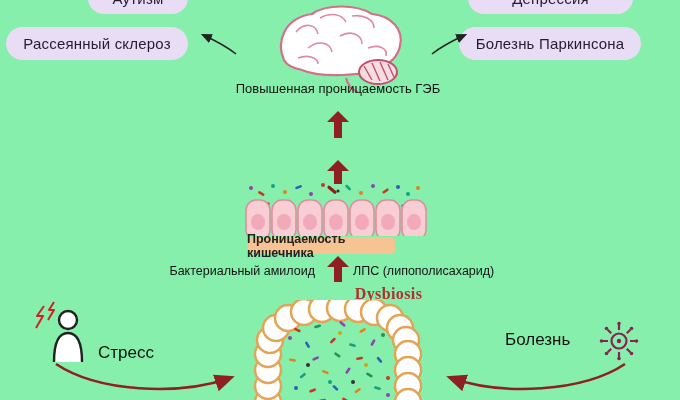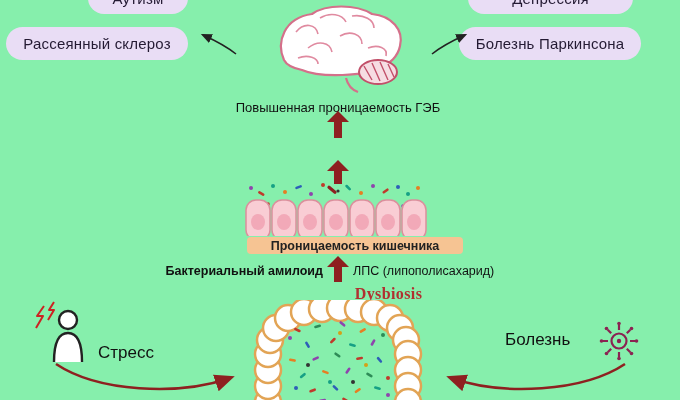--- a/index.html
+++ b/index.html
@@ -73,21 +73,21 @@
   </svg>
   <svg style="position:absolute;left:428px;top:28px;" width="44" height="30" viewBox="0 0 44 30">
     <defs>
         <marker id="mk-r" markerWidth="8" markerHeight="8" refX="5.5" refY="3" orient="auto">
       <path d="M0,0 L7,3 L0,6 Z" fill="#222"></path>
         </marker>
       </defs>
     <path d="M4 26 C 14 18, 26 12, 37 7" fill="none" stroke="#222" stroke-width="1.6" marker-end="url(#mk-r)"></path>
   </svg>
 
-  <div class="plain-label center-text cascade-text" style="left:228px;top:100px;width:220px;">Повышенная проницаемость ГЭБ</div>
+  <div class="plain-label center-text cascade-text" style="left:228px;top:81px;width:220px;">Повышенная проницаемость ГЭБ</div>
 
   <svg class="up-arrow" style="left:327px;top:111px;" width="22" height="27" viewBox="0 0 22 27">
     <polygon points="11,0 22,11 0,11" fill="#8e2020"></polygon>
       <rect x="7" y="11" width="8" height="16" fill="#8e2020"></rect>
   </svg>
 
 
   <svg class="up-arrow" style="left:327px;top:160px;" width="22" height="24" viewBox="0 0 22 24">
     <polygon points="11,0 22,11 0,11" fill="#8e2020"></polygon>
       <rect x="7" y="11" width="8" height="13" fill="#8e2020"></rect>
@@ -127,30 +127,30 @@
       <ellipse cx="15" cy="40" rx="7" ry="8" fill="#f2a9b8"></ellipse>
       <ellipse cx="41" cy="40" rx="7" ry="8" fill="#f2a9b8"></ellipse>
       <ellipse cx="67" cy="40" rx="7" ry="8" fill="#f2a9b8"></ellipse>
       <ellipse cx="93" cy="40" rx="7" ry="8" fill="#f2a9b8"></ellipse>
       <ellipse cx="119" cy="40" rx="7" ry="8" fill="#f2a9b8"></ellipse>
       <ellipse cx="145" cy="40" rx="7" ry="8" fill="#f2a9b8"></ellipse>
       <ellipse cx="171" cy="40" rx="7" ry="8" fill="#f2a9b8"></ellipse>
     </g>
   </svg>
 
-  <div class="orange-band" style="left:247px;top:237px;width:216px;height:17px;">
+  <div class="orange-band" style="left:247px;top:237px;width:148px;height:17px;">
     <span>Проницаемость кишечника</span>
   </div>
 
   <svg class="up-arrow" style="left:327px;top:256px;" width="22" height="26" viewBox="0 0 22 26">
     <polygon points="11,0 22,11 0,11" fill="#8e2020"></polygon>
       <rect x="7" y="11" width="8" height="15" fill="#8e2020"></rect>
   </svg>
 
-  <div class="plain-label side-text" style="left:140px;top:264px;width:183px;text-align:right;font-weight:bold;">Бактериальный амилоид</div>
+  <div class="plain-label side-text" style="left:132px;top:264px;width:183px;text-align:right;">Бактериальный амилоид</div>
   <div class="plain-label side-text" style="left:353px;top:264px;width:190px;">ЛПС (липополисахарид)</div>
 
   <div class="dysbiosis" style="left:306px;top:285px;width:165px;text-align:center;">Dysbiosis</div>
 
   <svg style="position:absolute;left:248px;top:300px;" width="180" height="110" viewBox="0 0 180 110">
     <g fill="#fff" stroke="#e2a455" stroke-width="2.5">
       <circle cx="20" cy="102" r="13"></circle>
         <circle cx="20" cy="86" r="13"></circle>
         <circle cx="20" cy="70" r="13"></circle>
       <circle cx="20" cy="54" r="13"></circle>

